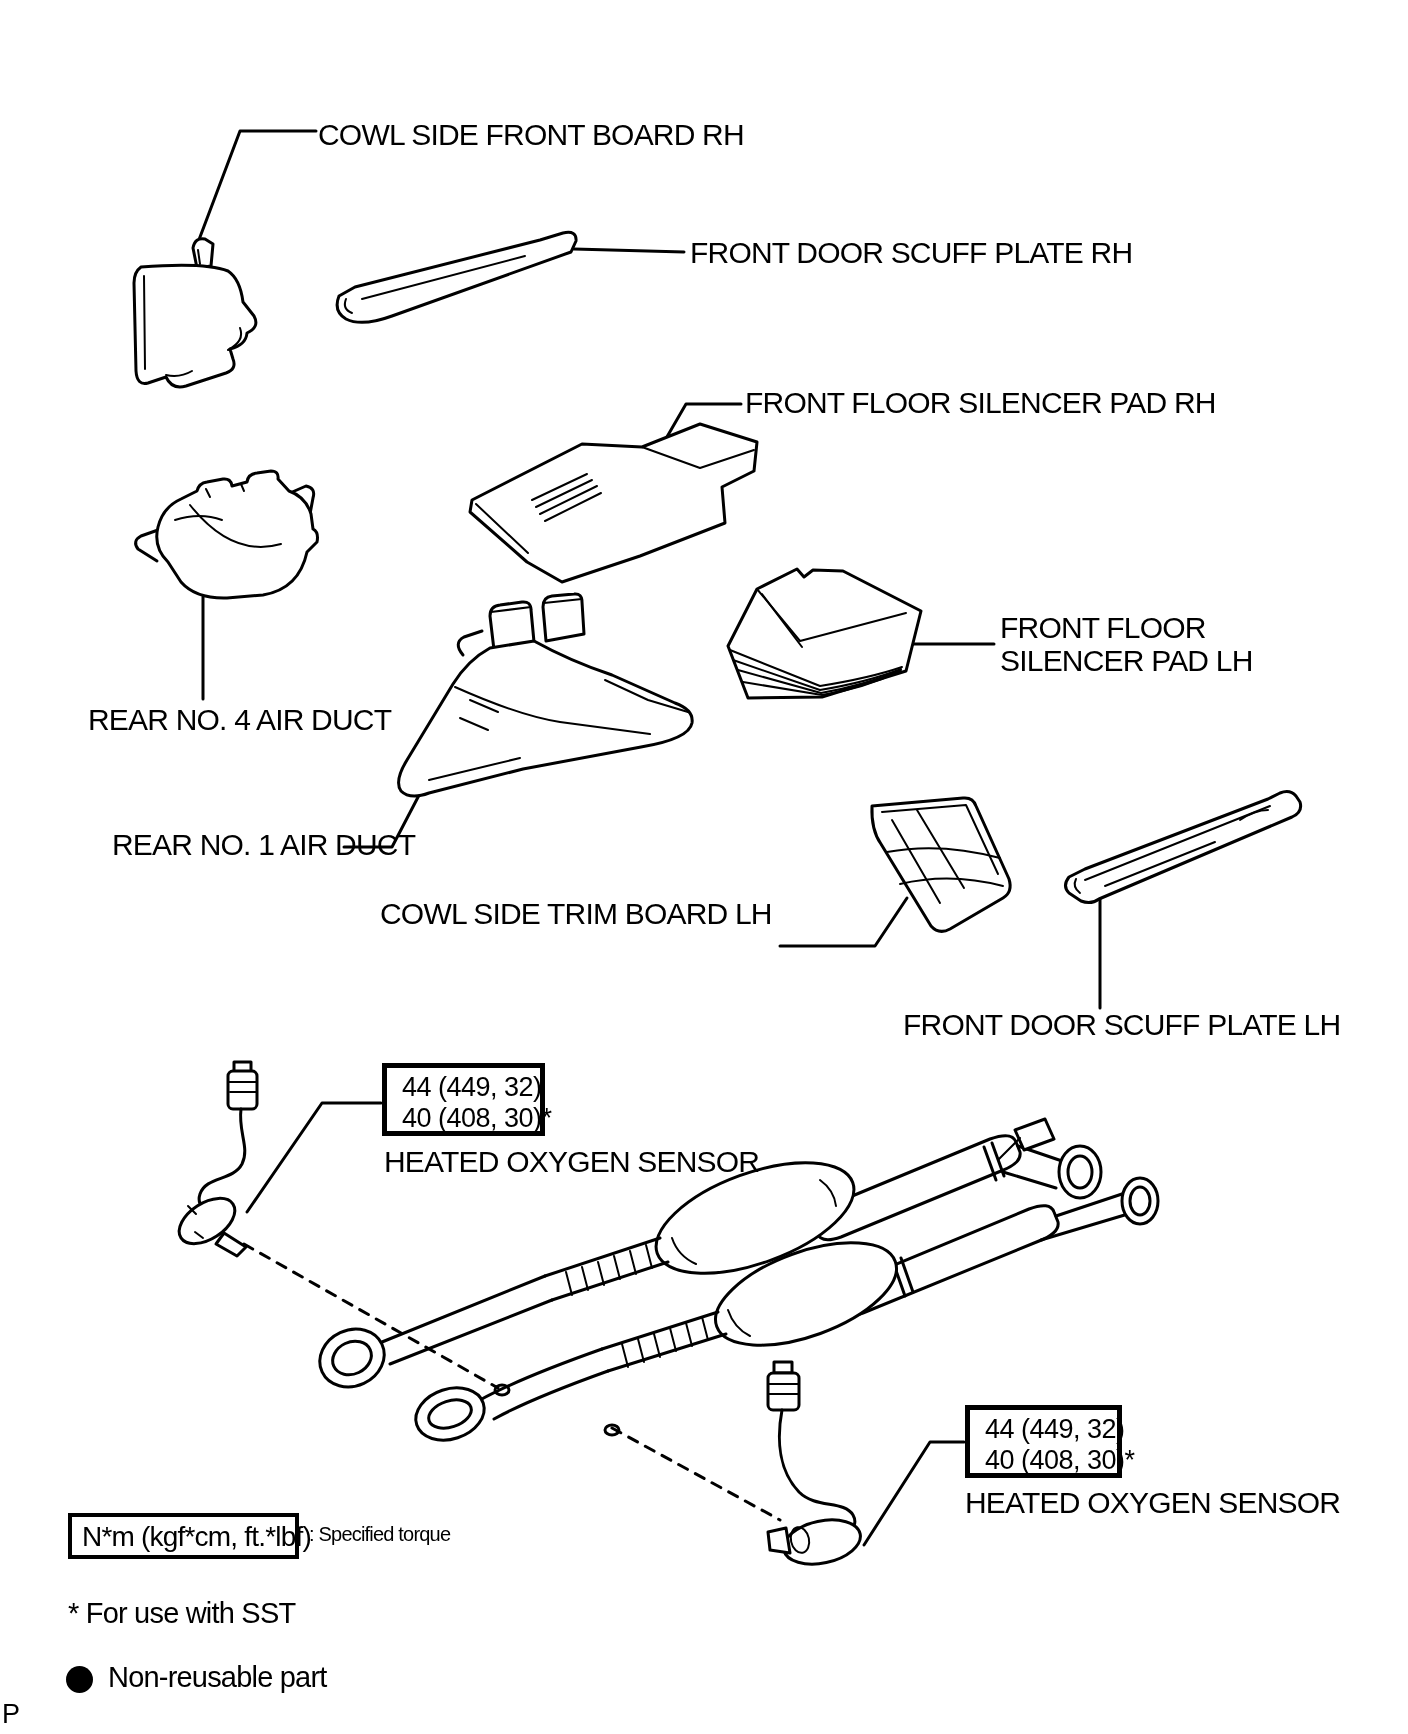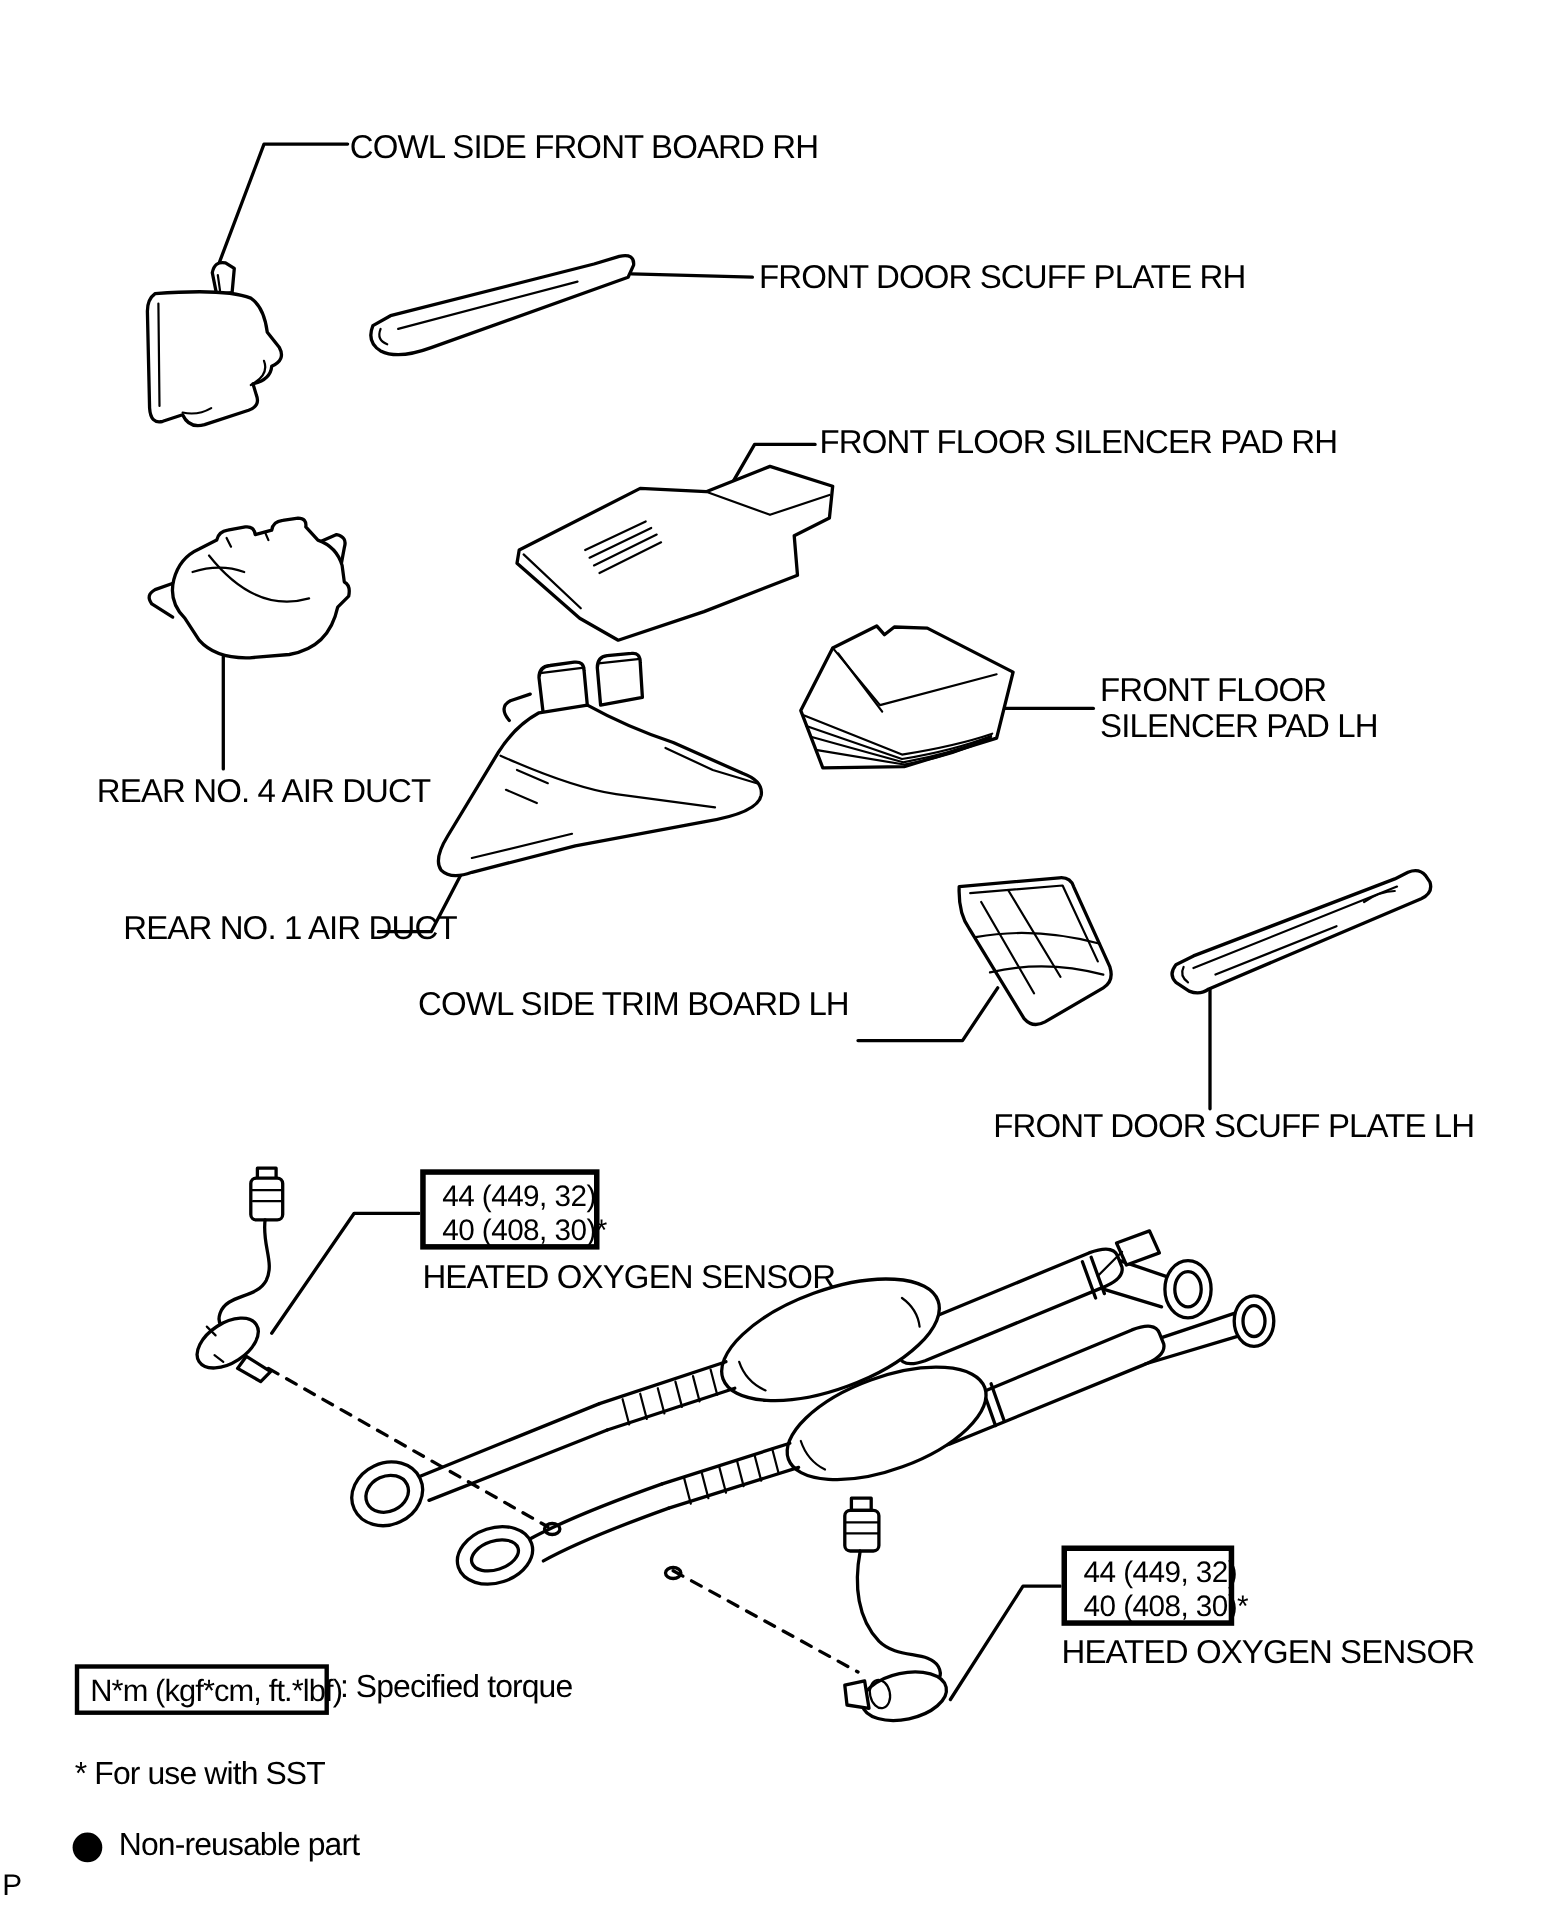--- a/index.html
+++ b/index.html
@@ -202,19 +202,19 @@
 
   <div class="tbox" style="left:965px;top:1405px;width:157px">
     <span style="display:block">44 (449, 32)</span>
     <span style="display:block">40 (408, 30)*</span>
   </div>
   <div class="lbl" style="left:965px;top:1488px;line-height:30px">
     <span style="display:block">HEATED OXYGEN SENSOR</span>
   </div>
 
   <div class="lgbox" style="left:68px;top:1513px">N*m (kgf*cm, ft.*lbf)</div>
-  <div class="lbl" style="left:309px;top:1518px;font-size:29px">: Specified torque</div>
+  <div class="lbl" style="left:309px;top:1518px;font-size:20px">: Specified torque</div>
   <div class="lbl" style="left:68px;top:1597px;font-size:29px">* For use with SST</div>
   <span class="dot" style="left:66px;top:1666px"></span>
   <div class="lbl" style="left:108px;top:1661px;font-size:29px">Non-reusable part</div>
   <div class="pmark" style="position:absolute;left:2px;top:1701px">P</div>
 
 </div>
 
 </body></html>

